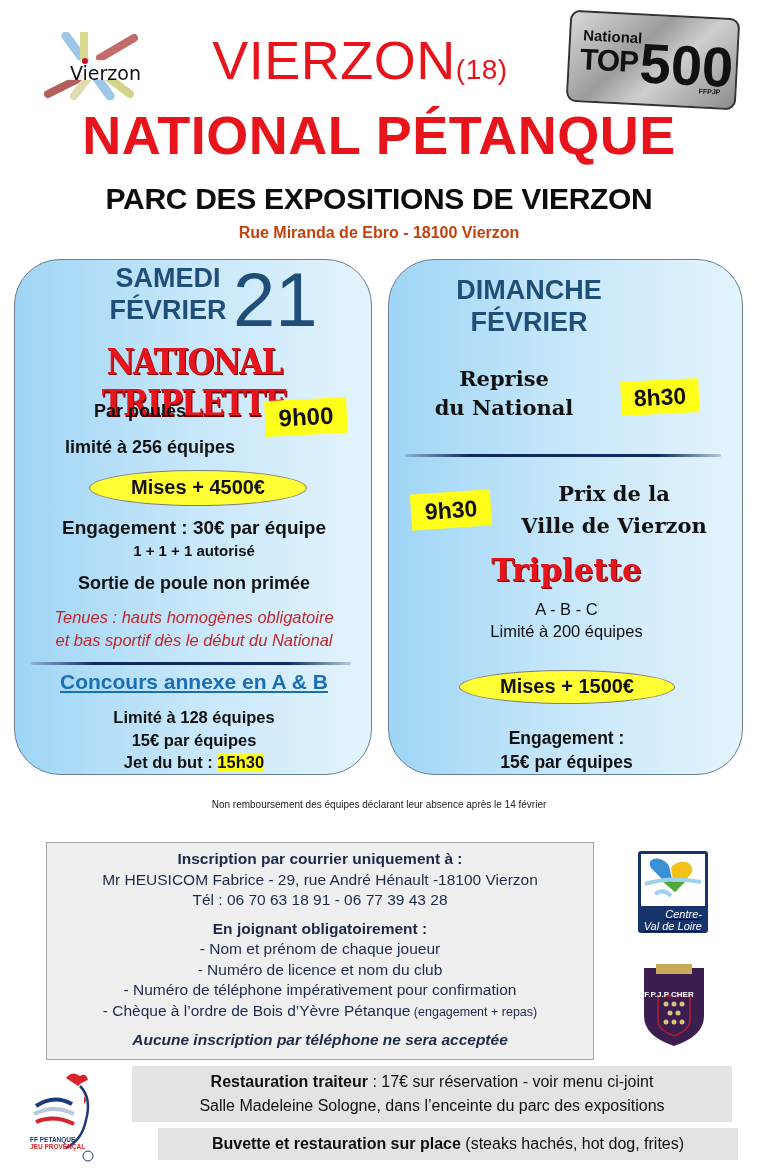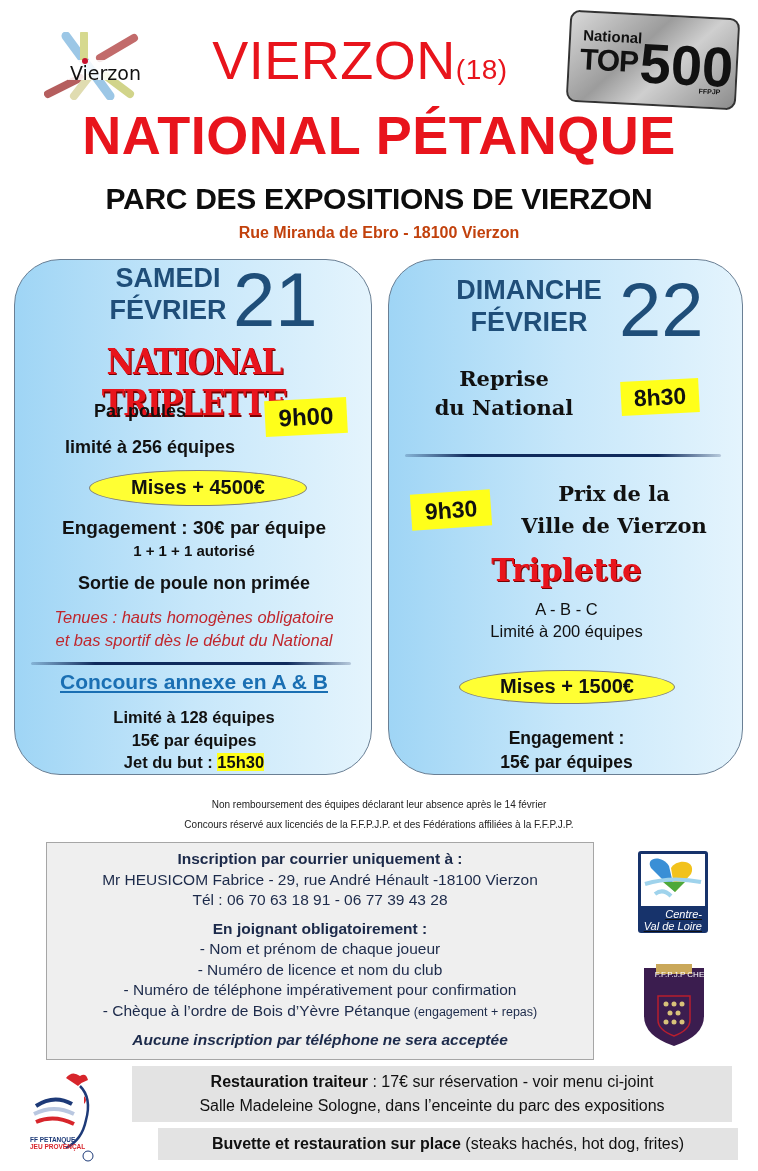--- a/index.html
+++ b/index.html
@@ -121,21 +121,20 @@
   <div class="abs blk" style="left:0;top:493px;width:358px;font-size:16.5px;">
     <span>Jet du but : </span><span style="background:#ffff1a;">15h30</span>
   </div>
 </div>
 
 <div class="abs panel panel-right">
   <div class="abs" style="left:50px;top:14px;width:180px;">
     <div class="day-word">DIMANCHE</div>
     <div class="day-word">FÉVRIER</div>
   </div>
-  <div class="abs day-num" style="left:230px;top:12px;">22</div>
 
   <div class="abs serif-blk" style="left:20px;top:104px;width:190px;font-size:21px;line-height:29px;">
     <div>Reprise</div>
     <div>du National</div>
   </div>
   <div class="abs yellow-tag" style="left:232px;top:120px;width:78px;height:34px;font-size:23px;line-height:34px;transform:rotate(-3deg);">8h30</div>
 
   <div class="abs divider" style="left:16px;top:194px;width:316px;"></div>
 
   <div class="abs yellow-tag" style="left:22px;top:232px;width:80px;height:36px;font-size:23px;line-height:36px;transform:rotate(-4deg);">9h30</div>
@@ -153,21 +152,20 @@
   <div class="abs oval" style="left:70px;top:410px;width:216px;height:34px;line-height:31px;">Mises + 1500€</div>
 
   <div class="abs blk" style="left:0;top:466px;width:355px;font-size:17.5px;line-height:24px;">
     <div>Engagement :</div>
     <div>15€ par équipes</div>
   </div>
 </div>
 
 <div class="abs notice">
   <div>Non remboursement des équipes déclarant leur absence après le 14 février</div>
-  <div>Concours réservé aux licenciés de la F.F.P.J.P.  et des Fédérations affiliées à la F.F.P.J.P.</div>
 </div>
 
 <div class="abs insc">
   <div><b>Inscription par courrier uniquement à :</b></div>
   <div>Mr HEUSICOM Fabrice - 29, rue André Hénault -18100 Vierzon</div>
   <div>Tél : 06 70 63 18 91 -  06 77 39 43 28</div>
   <div class="gap"></div>
   <div><b>En joignant obligatoirement :</b></div>
   <div>-   Nom et prénom de chaque joueur</div>
   <div>-   Numéro de licence et nom du club</div>
@@ -204,21 +202,21 @@
       <circle cx="28" cy="46" r="2.5"></circle>
         <circle cx="36" cy="46" r="2.5"></circle>
         <circle cx="44" cy="46" r="2.5"></circle>
       <circle cx="32" cy="55" r="2.5"></circle>
         <circle cx="40" cy="55" r="2.5"></circle>
       <circle cx="28" cy="64" r="2.5"></circle>
         <circle cx="36" cy="64" r="2.5"></circle>
         <circle cx="44" cy="64" r="2.5"></circle>
     </g>
   </svg>
-  <span style="position:absolute;left:0;top:12px;width:72px;text-align:right;font-size:8px;color:#fff;font-weight:normal;">F.F.P.J.P CHER</span>
+  <span style="position:absolute;left:0;top:32px;width:72px;text-align:left;font-size:8px;color:#fff;font-weight:bold;">F.F.P.J.P CHER</span>
 </div>
 
 <div class="abs resto">
   <div><b>Restauration traiteur</b><span> : 17€ sur réservation - voir menu ci-joint</span></div>
   <div>Salle Madeleine Sologne, dans l’enceinte du parc des expositions</div>
 </div>
 <div class="abs buvette">
   <b>Buvette et restauration sur place</b><span> (steaks hachés, hot dog, frites)</span>
 </div>
 

